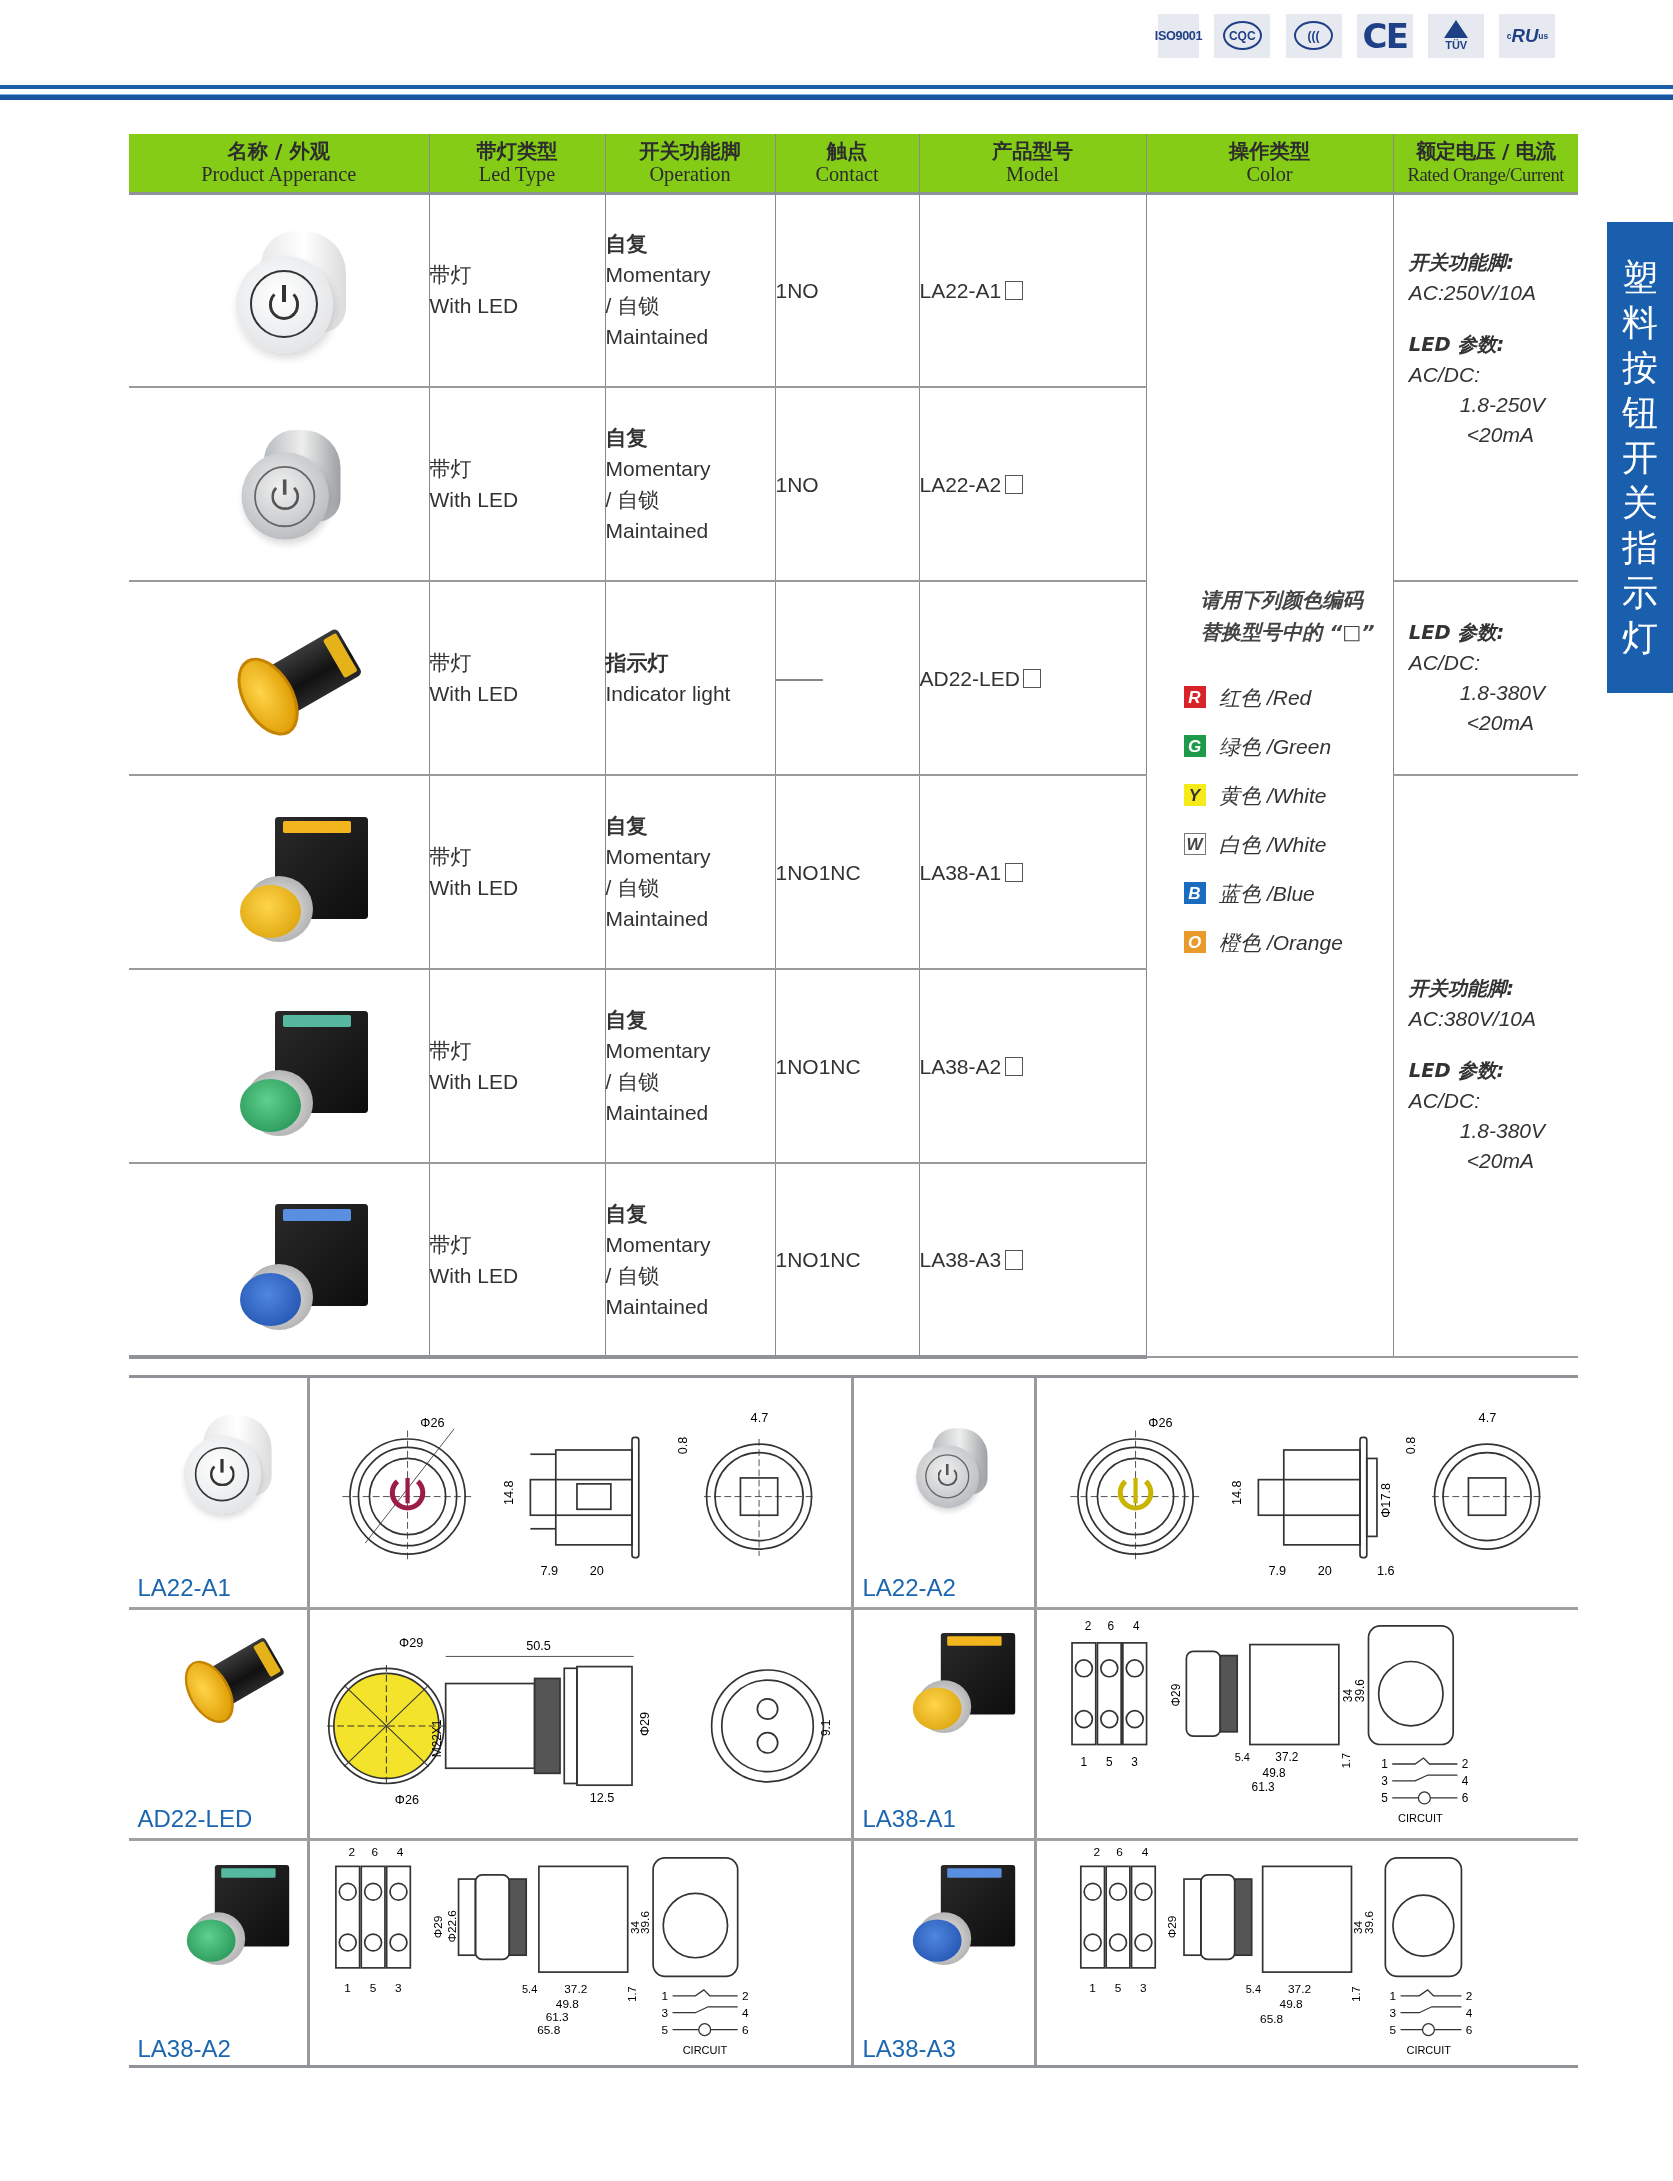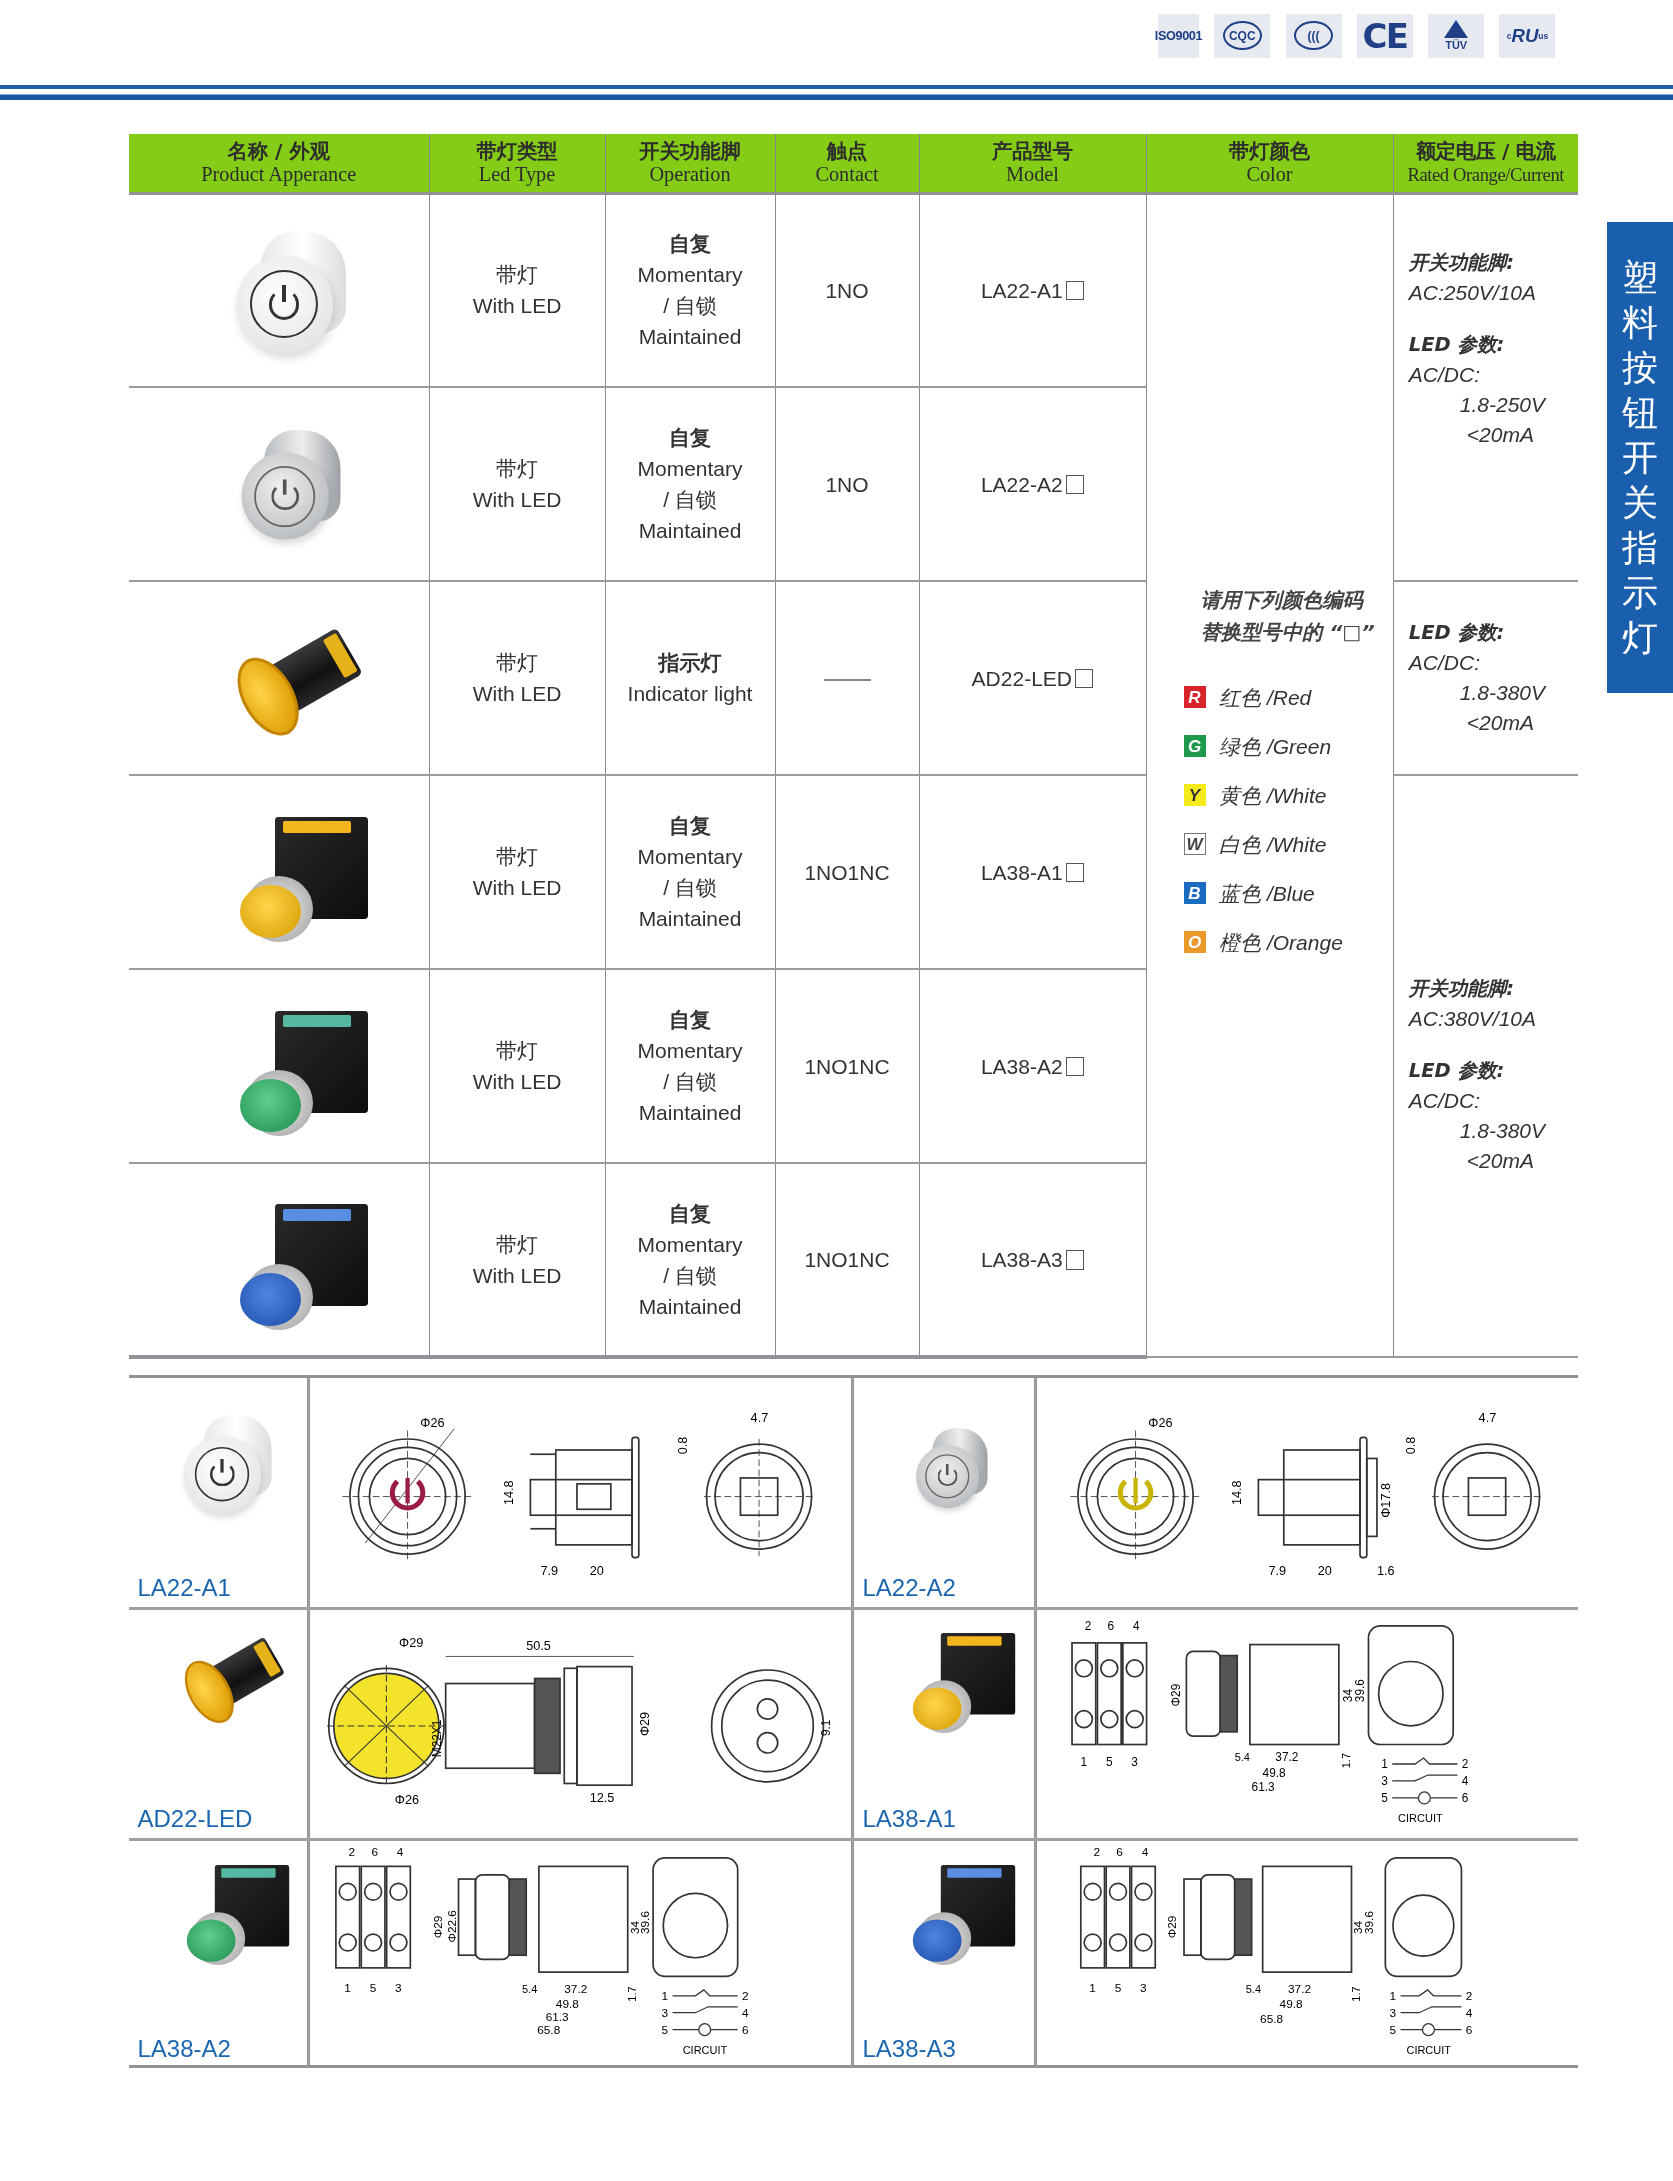--- a/index.html
+++ b/index.html
@@ -21,21 +21,21 @@
   .topline2 { position: absolute; left: 0; right: 0; top: 94px; height: 6px; background: #1a56a0; border-top: 1.7px solid #7fb2e3; }
 
   
   .side-tab { position: absolute; left: 1607px; top: 222px; width: 66px; height: 471px; background: #1a5fae; color: #ffffff; display: flex; flex-direction: column; align-items: center; justify-content: center; font-size: 36px; line-height: 45px; font-family: "DejaVu Sans", sans-serif; }
 
   
   .spec { position: absolute; left: 129px; top: 134px; width: 1449px; border-collapse: collapse; table-layout: fixed; }
   .spec th { background: #84cc16; height: 59px; font-family: "Liberation Serif", "DejaVu Serif", serif; font-weight: normal; font-size: 20.3px; line-height: 23px; color: #2d2d2d; border-left: 1.7px solid #8a8a8a; border-bottom: 3.4px solid #8f9296; text-align: center; vertical-align: middle; }
   .spec th:first-child { border-left: none; }
   .spec th .cn { font-family: "DejaVu Sans", sans-serif; font-weight: bold; font-size: 20.3px; display: block; }
-  .spec td { height: 194px; border-left: 1.7px solid #8a8a8a; border-bottom: 2.5px solid #9a9a9a; text-align: center; vertical-align: middle; font-size: 21px; line-height: 31px; color: #333; }
+  .spec td { height: 194px; border-left: 1.7px solid #8a8a8a; border-bottom: 2.5px solid #9a9a9a; vertical-align: middle; font-size: 21px; line-height: 31px; color: #333; }
   .spec td:first-child { border-left: none; }
   .spec tr.last td { border-bottom: 4.2px solid #8f9296; }
   .spec td.color-cell, .spec td.volt-cell { vertical-align: middle; text-align: left; font-style: italic; }
   .box { display: inline-block; width: 18px; height: 19.5px; border: 1.7px solid #555; vertical-align: -2.5px; margin-left: 3.4px; background: #fff; }
   .dash { display: inline-block; width: 47px; height: 1.7px; background: #888; vertical-align: middle; }
 
   .color-note { font-family: "DejaVu Sans", sans-serif; font-weight: bold; font-size: 20.3px; line-height: 32px; padding-left: 54px; color: #444; }
   .color-list { margin-top: 25.4px; padding-left: 37px; }
   .color-item { display: flex; align-items: center; height: 49px; font-size: 21px; color: #333; }
   .swatch { width: 22px; height: 22px; display: inline-flex; align-items: center; justify-content: center; font-size: 17px; font-weight: bold; margin-right: 13.6px; color: #fff; }
@@ -131,21 +131,21 @@
       <col style="width:247px">
       <col style="width:185px">
   </colgroup>
   <thead>
     <tr>
       <th><span class="cn">名称 / 外观</span><span>Product Apperance</span></th>
       <th><span class="cn">带灯类型</span><span>Led Type</span></th>
       <th><span class="cn">开关功能脚</span><span>Operation</span></th>
       <th><span class="cn">触点</span><span>Contact</span></th>
       <th><span class="cn">产品型号</span><span>Model</span></th>
-      <th><span class="cn">带灯颜色</span><span>Color</span></th>
+      <th><span class="cn">操作类型</span><span>Color</span></th>
       <th style="font-size:18.6px;letter-spacing:-0.4px"><span class="cn">额定电压 / 电流</span><span>Rated Orange/Current</span></th>
     </tr>
   </thead>
   <tbody>
 
     <tr>
       <td>
         <div class="prod">
           <div class="btn-white">
               <div class="body"></div>

